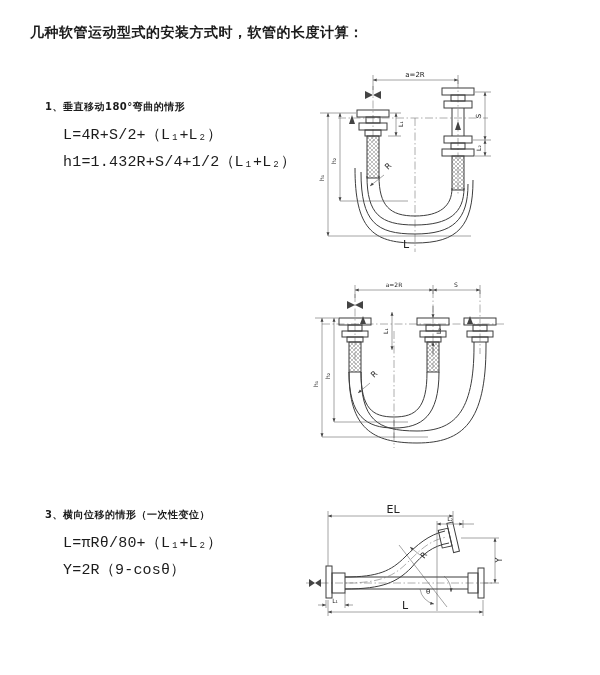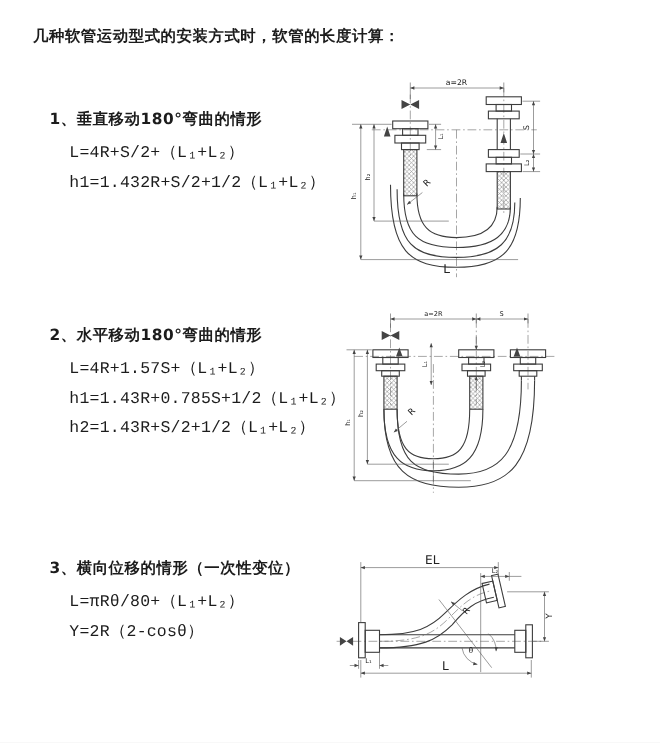--- a/index.html
+++ b/index.html
@@ -4,21 +4,21 @@
 <style>
   html,body{margin:0;padding:0;}
   body{
     width:600px;height:675px;position:relative;background:#ffffff;
     font-family:"DejaVu Sans","Liberation Sans",sans-serif;color:#1c1c1c;
     overflow:hidden;
   }
   .page{position:absolute;left:0;top:0;width:600px;height:675px;background:#fff;border-bottom:2px solid #e2e2e2;}
   .title{position:absolute;left:30px;top:24px;font-size:14px;font-weight:600;letter-spacing:.5px;white-space:nowrap;text-align:center;}
   .section{position:absolute;left:45px;}
-  .sec-heading{font-size:14px;font-weight:600;letter-spacing:.5px;white-space:nowrap;}
+  .sec-heading{font-size:10px;font-weight:600;letter-spacing:.5px;white-space:nowrap;}
   .formulas{margin:8px 0 0 18px;padding:0;list-style:none;}
   .formulas li{font-size:15px;line-height:27px;letter-spacing:.2px;white-space:nowrap;font-family:Liberation Mono, monospace;}
   #section-1{top:100px;}
   #section-2{top:296px;}
   #section-3{top:508px;}
   .diag{position:absolute;}
   #diagram-1{left:308px;top:66px;}
   #diagram-2{left:308px;top:276px;}
   #diagram-3{left:298px;top:496px;}
   
@@ -50,21 +50,21 @@
 </svg>
 
 <div class="page">
 
   <div class="title">几种软管运动型式的安装方式时，软管的长度计算：</div>
 
   <div class="section" id="section-1">
     <div class="sec-heading">1、垂直移动180°弯曲的情形</div>
     <ul class="formulas">
       <li>L=4R+S/2+（L₁+L₂）</li>
-      <li>h1=1.432R+S/2+1/2（L₁+L₂）</li>
+      <li>h1=1.432R+S/4+1/2（L₁+L₂）</li>
     </ul>
   </div>
 
   <svg class="diag" id="diagram-1" width="288" height="198" viewBox="0 0 288 198">
 
     <path class="cl" d="M65,20 V78 M150,14 V130 M107,52 V186 M30,52 H180"></path>
 
     <path class="thin" d="M65,24 V9 M150,18 V9"></path>
     <line class="dim" x1="65" y1="14" x2="150" y2="14"></line>
     <text class="lbl" x="107" y="11" text-anchor="middle">a=2R</text>
@@ -116,28 +116,20 @@
 
     <path class="thin" d="M20,170 H163"></path>
     <text class="lblm" x="95" y="182">L</text>
 
     <text class="lblr" transform="rotate(-45 80 104)" x="80" y="104">R</text>
     <line class="thin ptr" x1="76" y1="109" x2="62" y2="120"></line>
 
     <path class="solid" d="M41,58 L44,49 L47,58 z M147,64 L150,55 L153,64 z"></path>
   </svg>
 
-  <div class="section" id="section-2">
-    <div class="sec-heading">2、水平移动180°弯曲的情形</div>
-    <ul class="formulas">
-      <li>L=4R+1.57S+（L₁+L₂）</li>
-      <li>h1=1.43R+0.785S+1/2（L₁+L₂）</li>
-      <li>h2=1.43R+S/2+1/2（L₁+L₂）</li>
-    </ul>
-  </div>
 
   <svg class="diag" id="diagram-2" width="288" height="198" viewBox="0 0 288 198">
     <path class="cl" d="M47,18 V92 M125,14 V92 M172,14 V78 M14,48 H196 M86,55 V172"></path>
 
     <path class="thin" d="M47,22 V9 M125,18 V9 M172,18 V9"></path>
     <line class="dim" x1="47" y1="14" x2="125" y2="14"></line>
     <line class="dim" x1="125" y1="14" x2="172" y2="14"></line>
     <text class="lbls" x="86" y="11" text-anchor="middle">a=2R</text>
     <text class="lbls" x="148" y="11" text-anchor="middle">S</text>
 
@@ -189,21 +181,21 @@
     <line class="thin ptr" x1="62" y1="107" x2="50" y2="117"></line>
 
     <path class="solid" d="M52,48 L55,40 L58,48 z M159,48 L162,40 L165,48 z"></path>
     <path class="thin" d="M86,144 V162"></path>
   </svg>
 
   <div class="section" id="section-3">
     <div class="sec-heading">3、横向位移的情形（一次性变位）</div>
     <ul class="formulas">
       <li>L=πRθ/80+（L₁+L₂）</li>
-      <li>Y=2R（2-cosθ）</li>
+      <li>Y=2R（9-cosθ）</li>
     </ul>
   </div>
 
   <svg class="diag" id="diagram-3" width="300" height="168" viewBox="0 0 300 168">
     <path class="cl" d="M8,87 H196"></path>
     <path class="solid" d="M11,83 L17,87 L11,91 z M23,83 L17,87 L23,91 z"></path>
 
     <g class="ln">
       <rect x="28" y="70" width="6" height="32"></rect>
       <rect x="34" y="77" width="13" height="20"></rect>

